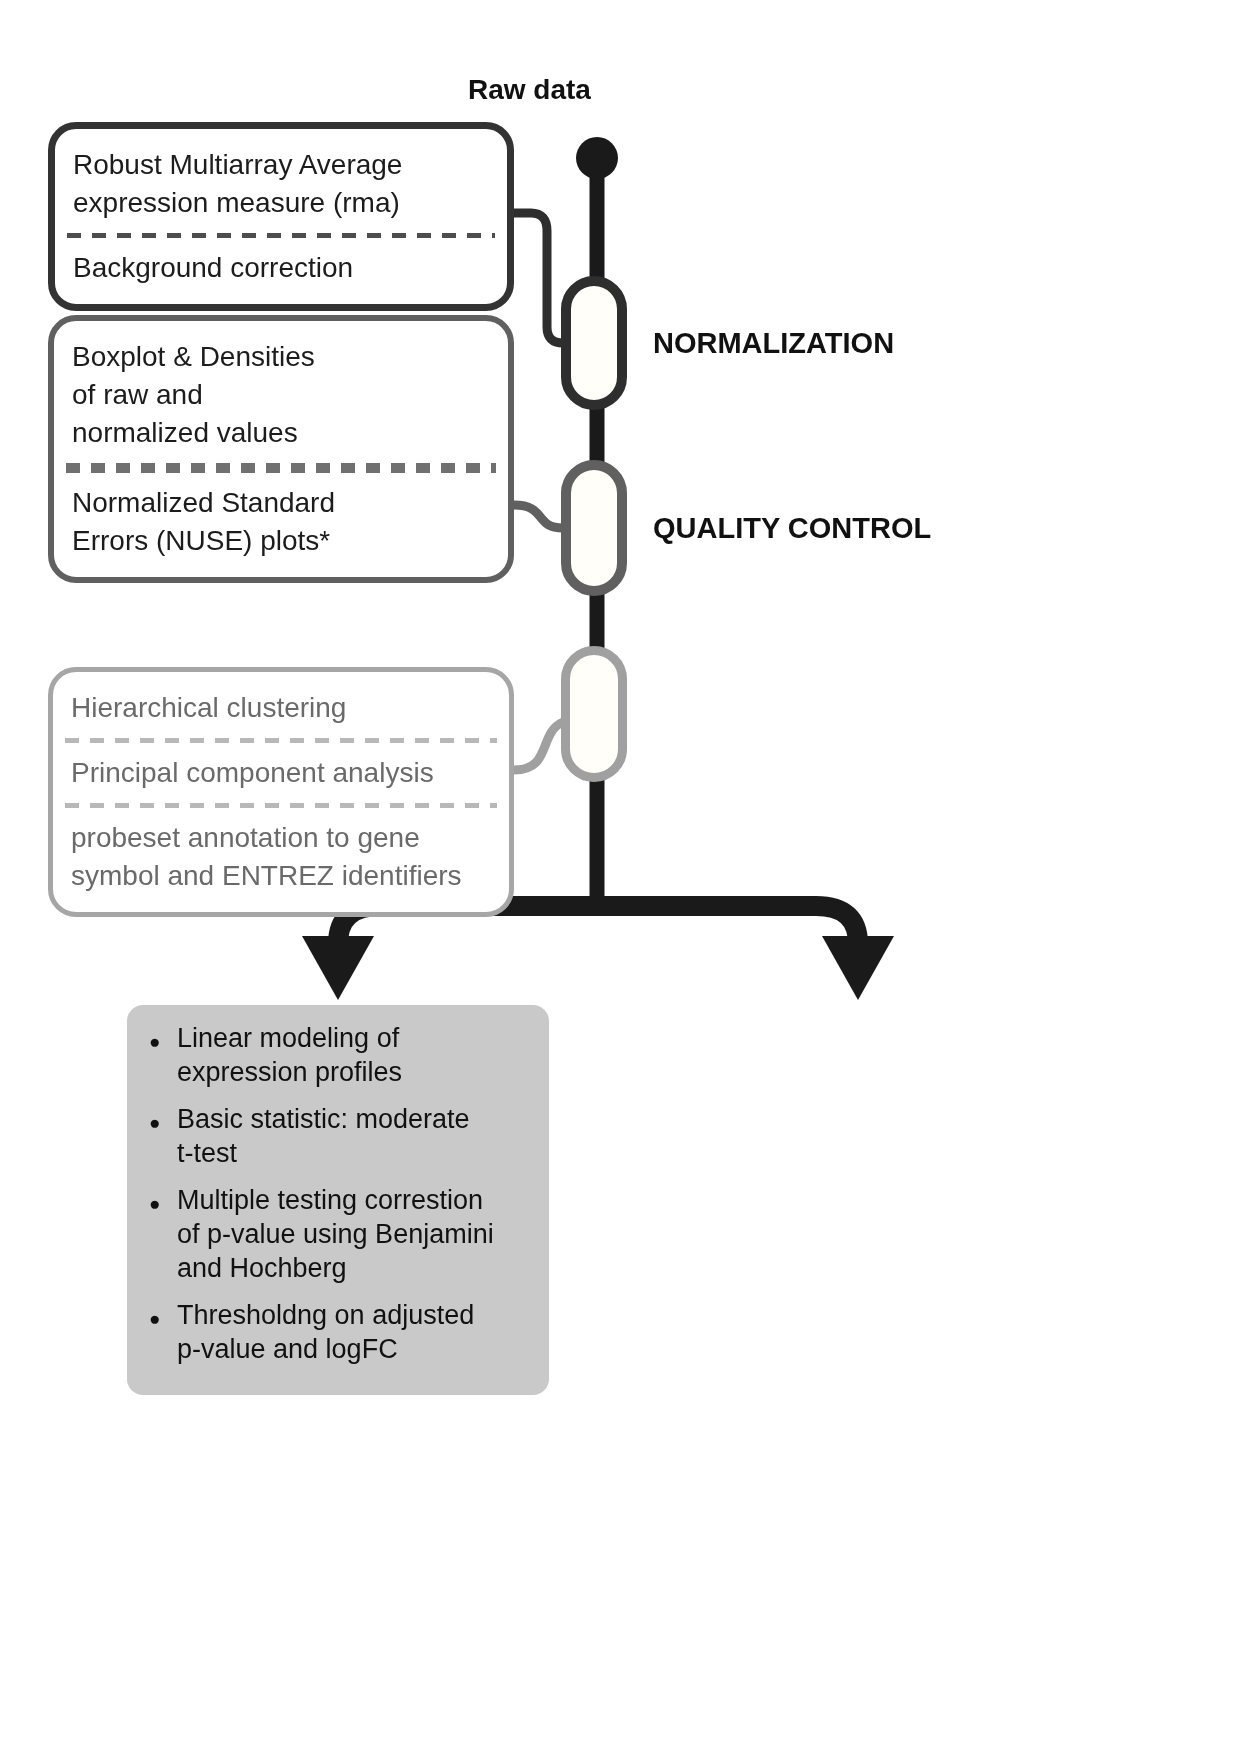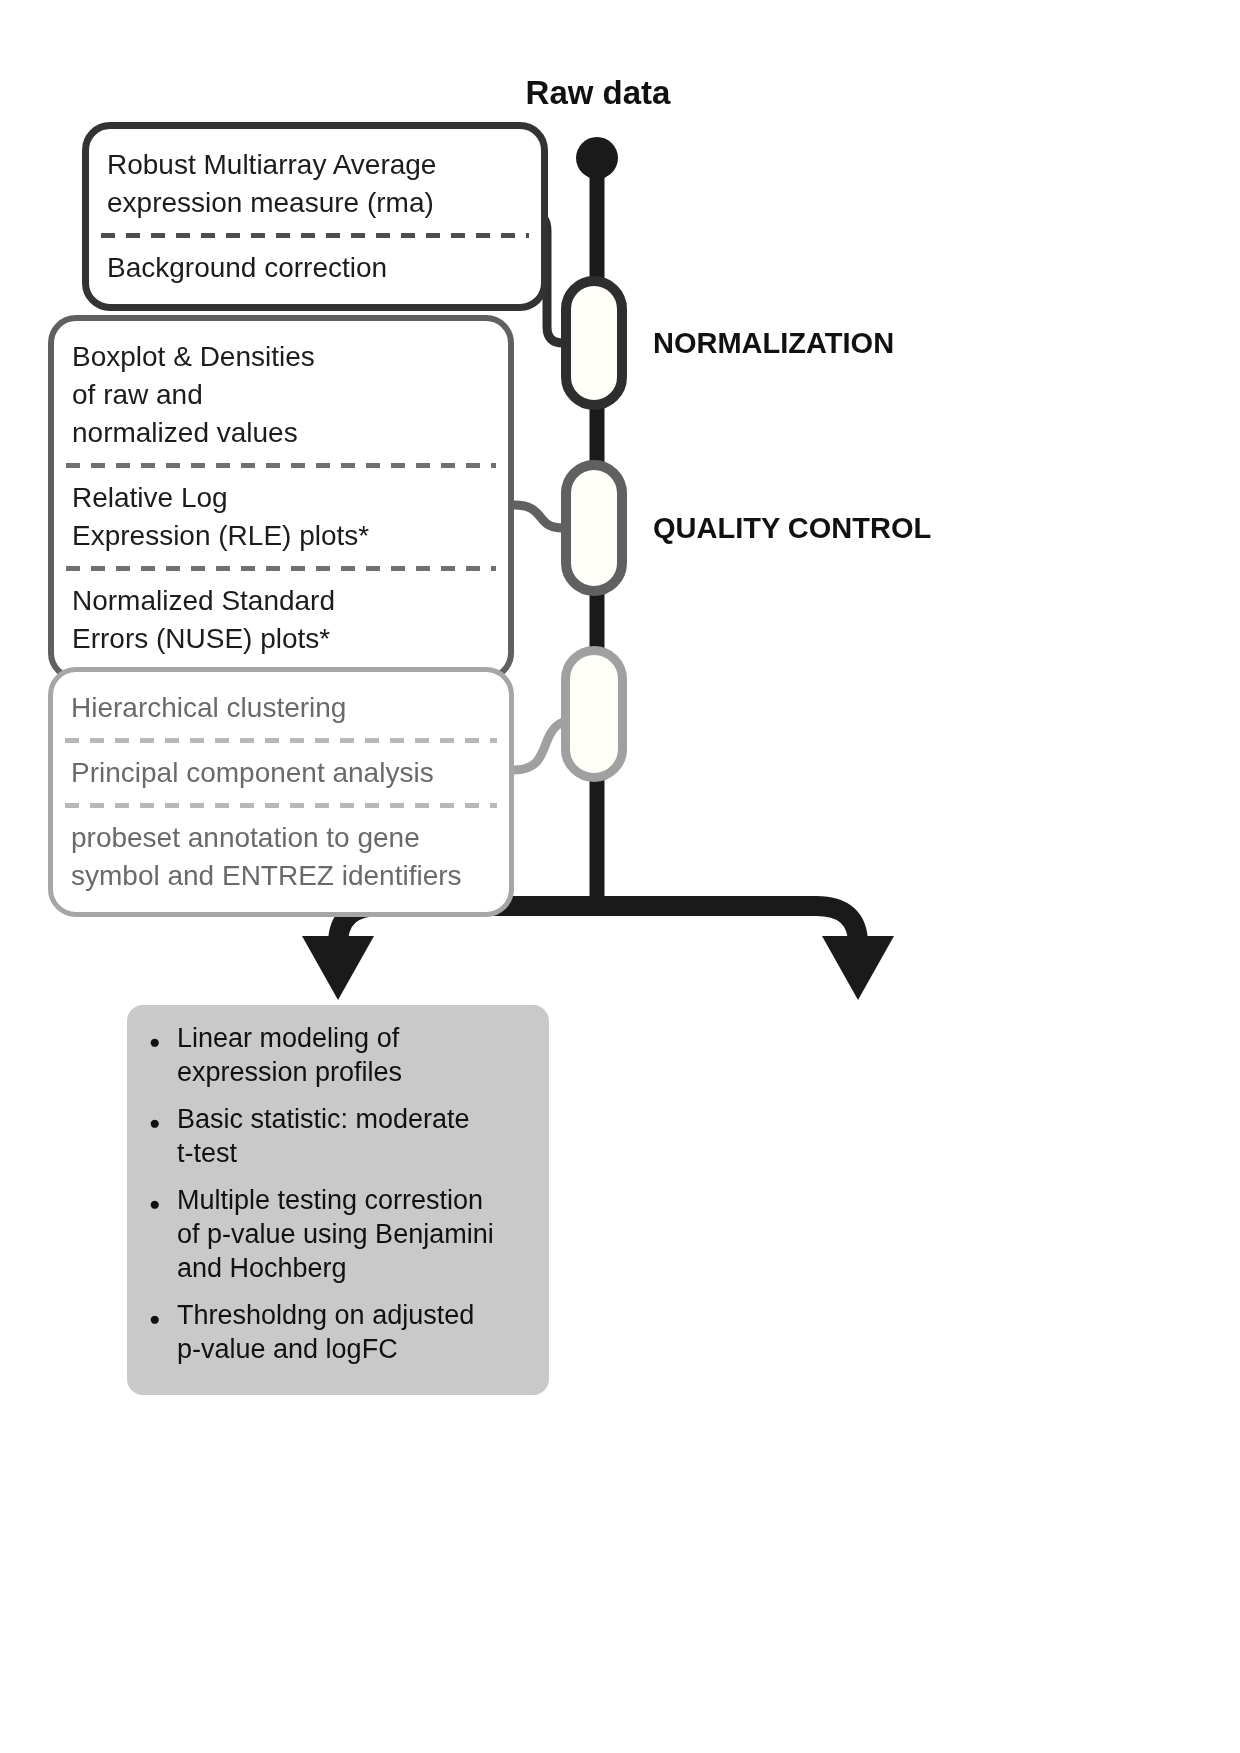--- a/index.html
+++ b/index.html
@@ -16,36 +16,36 @@
 
   .flow {
     position: absolute;
     left: 0; top: 0;
     z-index: 0;
   }
 
   .raw-label {
     position: absolute;
     left: 468px; top: 74px; width: 260px;
-    text-align: center;
-    font-size: 33px;
+    text-align: left;
+    font-size: 28px;
     font-weight: bold;
     color: #111;
     z-index: 2;
   }
 
   
   .task-box {
     position: absolute;
     background: #ffffff;
     border-radius: 28px;
     z-index: 2;
     padding: 6px 0;
   }
-  .box1 { left: 48px; top: 122px; width: 466px; border: 7px solid #333333; margin-left: 34px; }
+  .box1 { left: 48px; top: 122px; width: 466px; border: 7px solid #333333; }
   .box2 { left: 48px; top: 315px; width: 466px; border: 6px solid #606060; }
   .box3 { left: 48px; top: 667px; width: 466px; border: 5px solid #a6a6a6; color: #6a6a6a; }
 
   .task {
     padding: 11px 18px;
     font-size: 28px;
     line-height: 38px;
     white-space: pre-line;
   }
   .sep { height: 5px; margin: 0 12px; }
@@ -143,22 +143,20 @@
 expression measure (rma)</div>
     <div class="sep sep-dark"></div>
     <div class="task">Background correction</div>
   </div>
 
   <div class="task-box box2">
     <div class="task">Boxplot &amp; Densities
 of raw and
 normalized values</div>
     <div class="sep sep-mid"></div>
-    <div class="task">Relative Log
-Expression (RLE) plots*</div>
     <div class="sep sep-mid"></div>
     <div class="task">Normalized Standard
 Errors (NUSE) plots*</div>
   </div>
 
   <div class="task-box box3">
     <div class="task">Hierarchical clustering</div>
     <div class="sep sep-light"></div>
     <div class="task">Principal component analysis</div>
     <div class="sep sep-light"></div>

